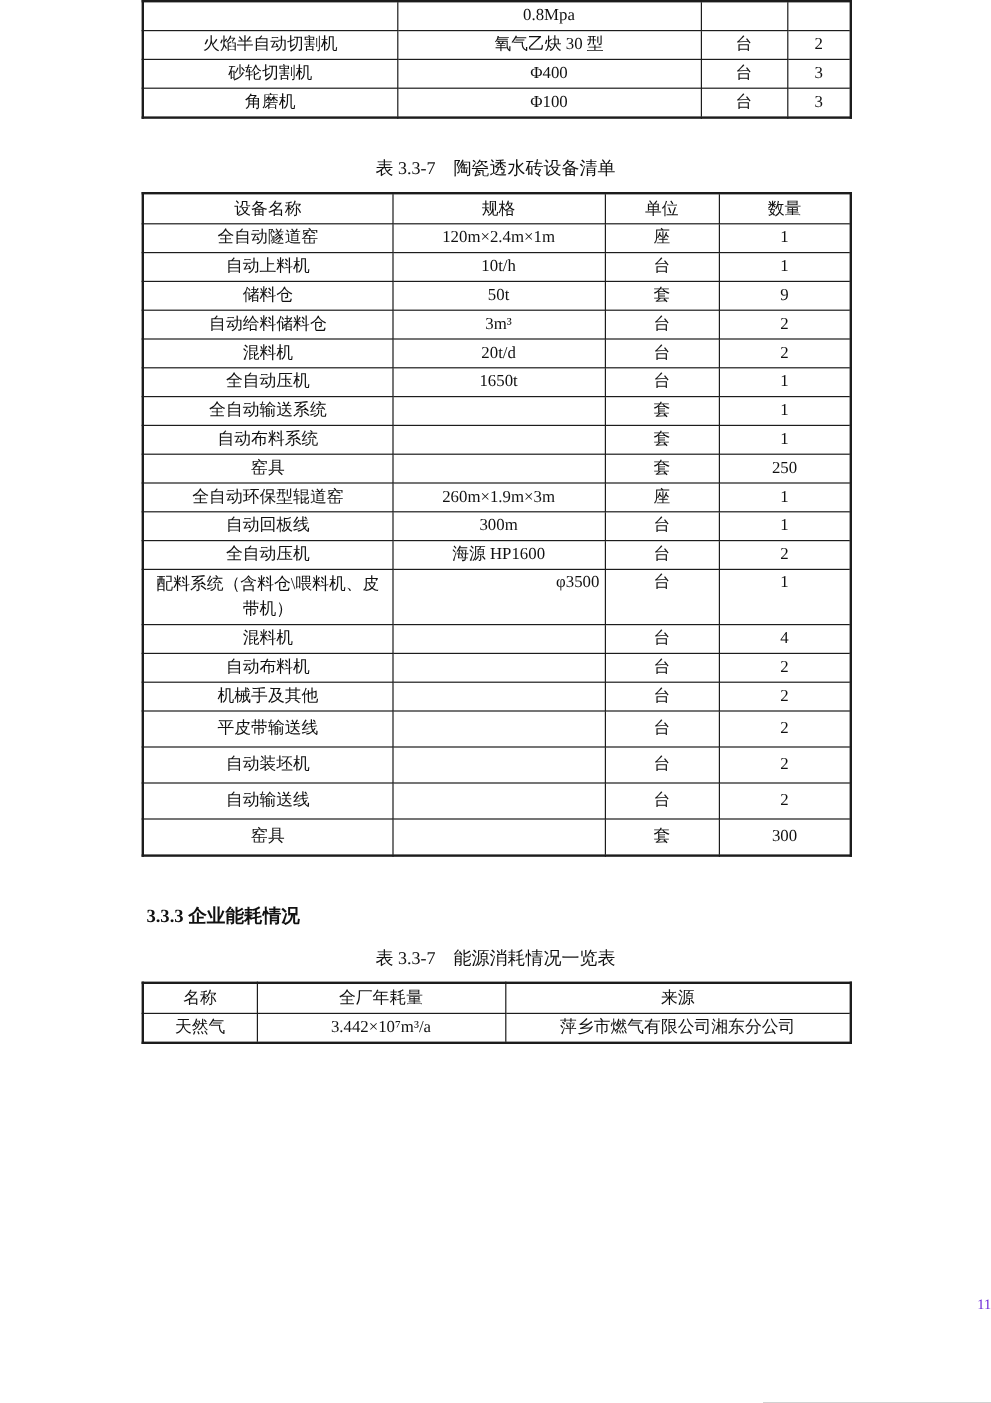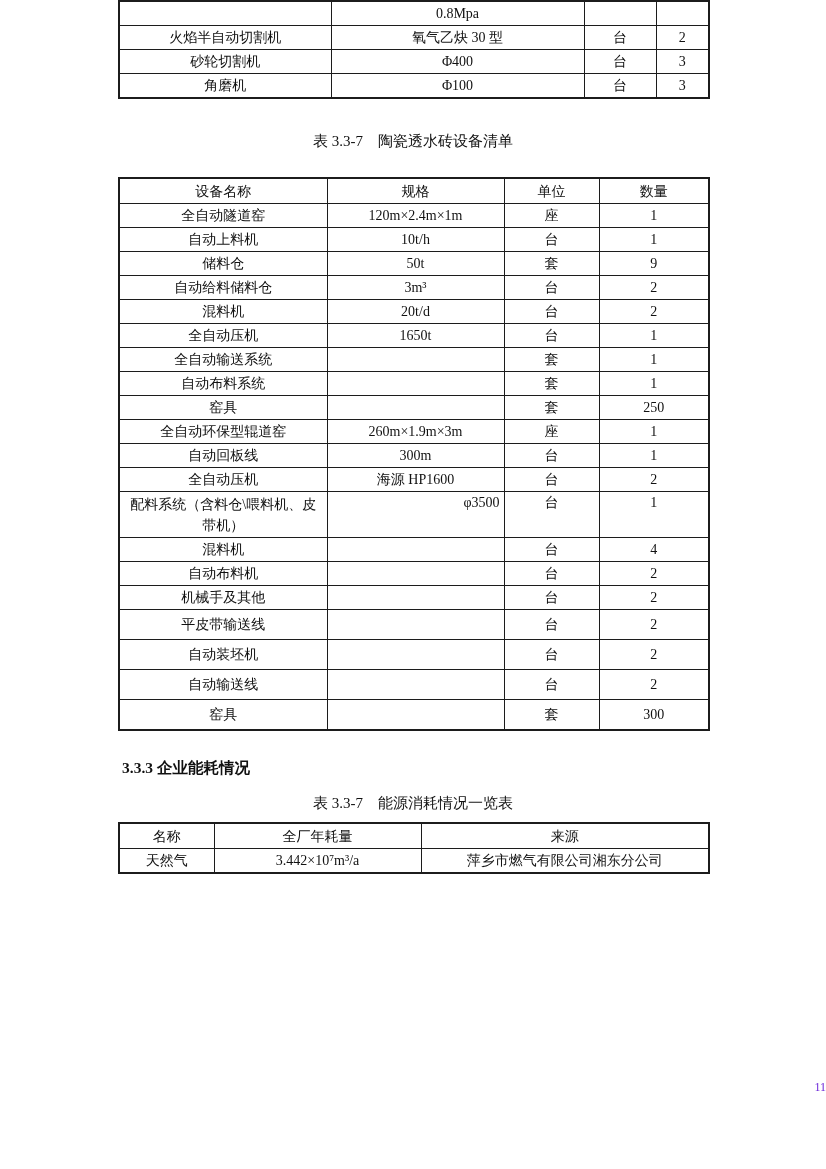--- a/index.html
+++ b/index.html
@@ -33,27 +33,27 @@
     padding:0 4px;
     white-space:pre-line;
     overflow:hidden;
     height:23px;
   }
   table.top-table{}
   tr.h45 td{height:45px;}
   tr.h29 td{height:29px;}
   tr.hdr th{height:24px;}
   .tbl-title{
-    margin:32px 0 26px 0;
+    margin:32px 0 9px 0;
     text-align:center;
     font-size:15px;
     line-height:20px;
   }
   .section-heading{
-    margin:27px 0 0 4px;
+    margin:40px 0 0 4px;
     font-size:15.5px;
     font-weight:bold;
     line-height:20px;
   }
   .tbl-title.second{margin:15px 0 9px 0;}
   .page-number{
     position:absolute;
     left:0;top:1080px;
     width:100%;
     text-align:right;

